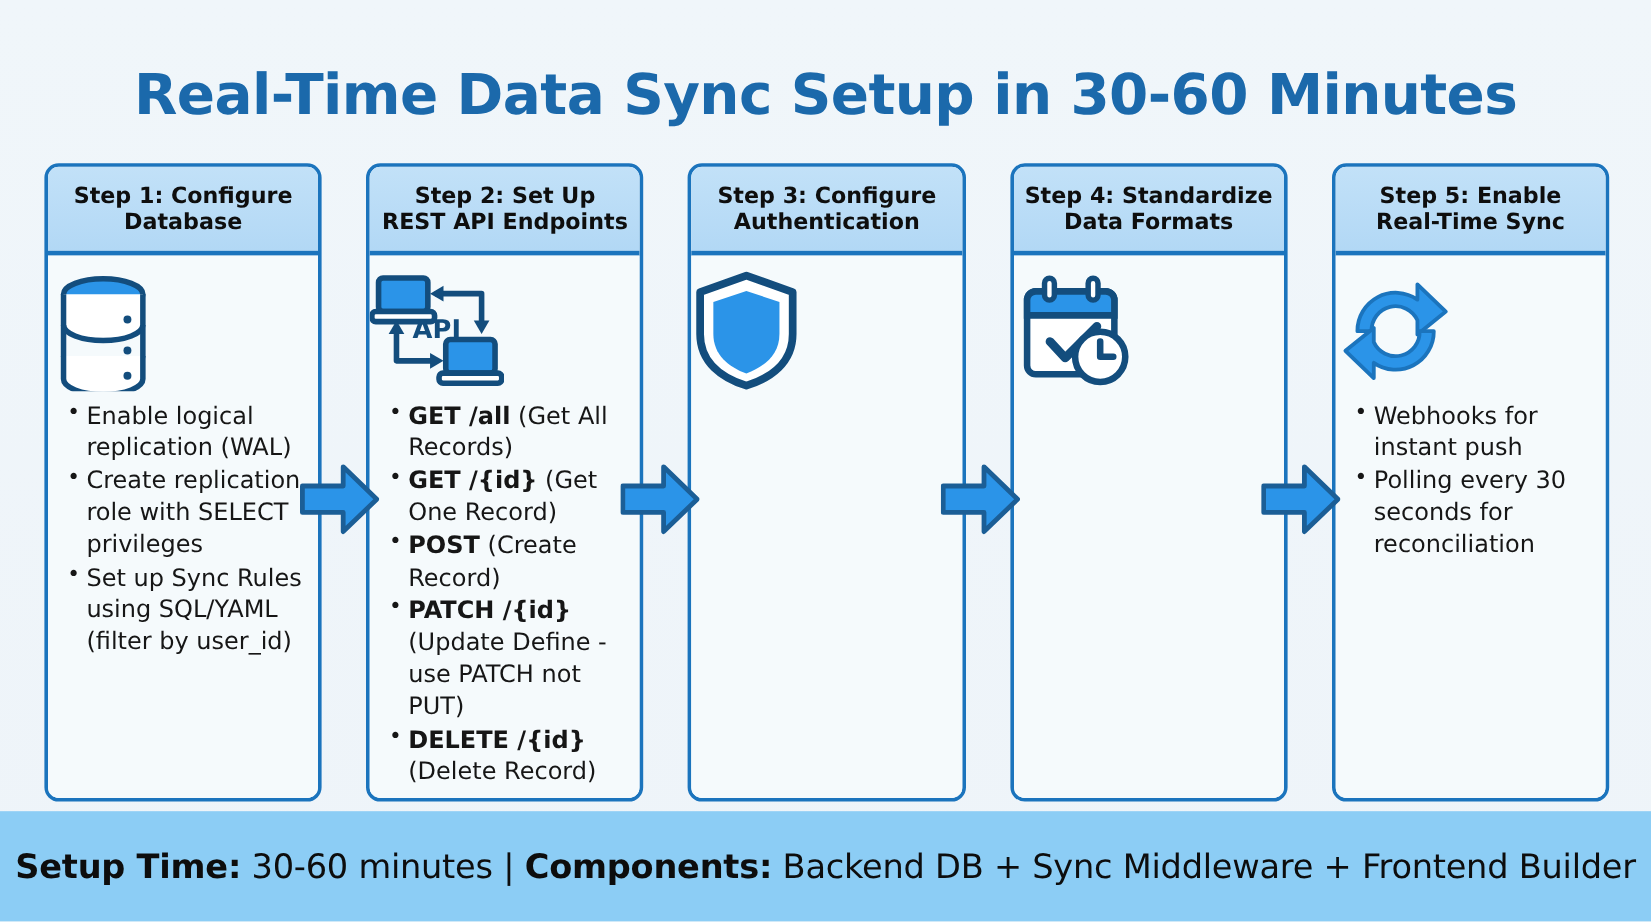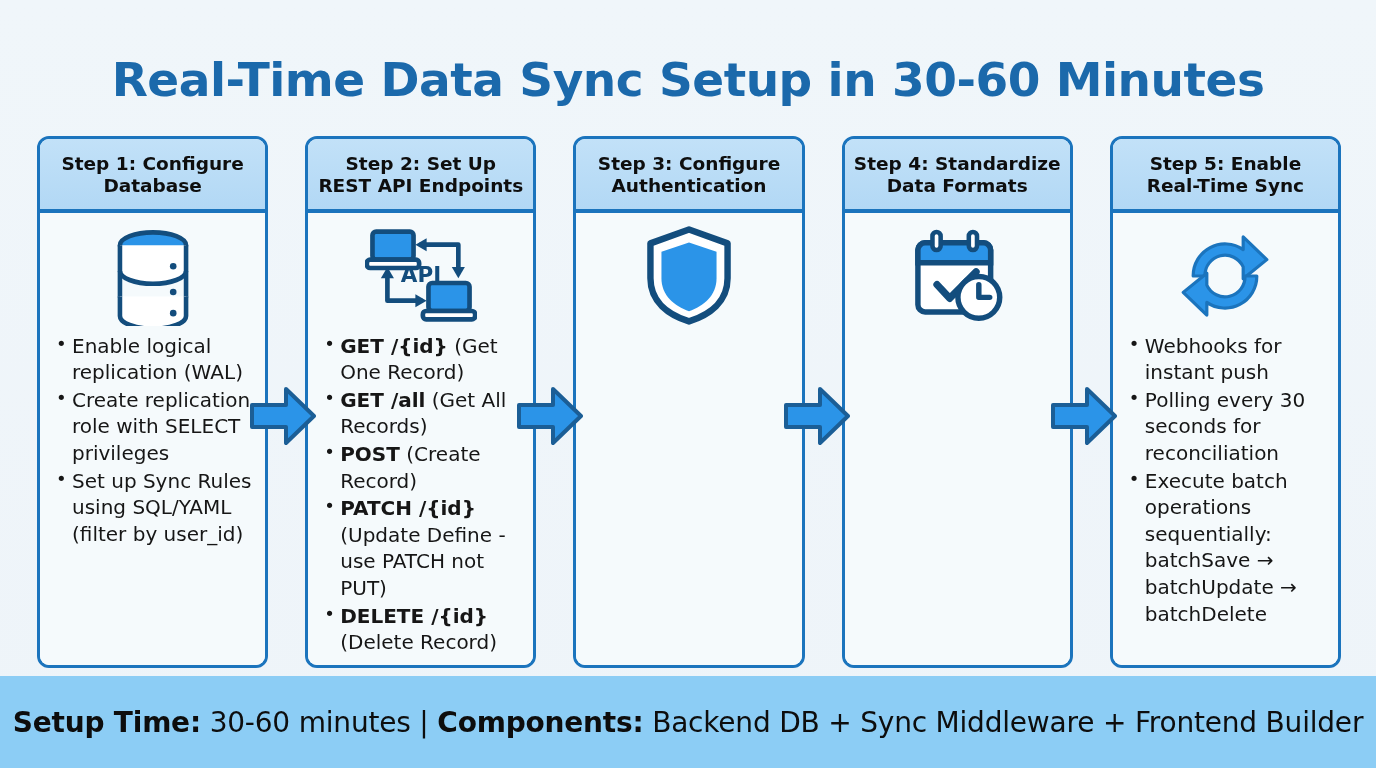--- a/index.html
+++ b/index.html
@@ -83,21 +83,21 @@
     background: #f5fafc;
     padding: 0;
     display: flex;
     flex-direction: column;
   }
 
   .icon-wrap {
     height: 120px;
     display: flex;
     align-items: center;
-    justify-content: center;
+    justify-content: flex-start;
     padding-top: 6px;
     box-sizing: border-box;
   }
 
   .bullets {
     margin: 0;
     padding: 0 12px 8px 30px;
     list-style: none;
     font-size: 20px;
     line-height: 1.33;
@@ -197,22 +197,22 @@
             <path d="M100 58 l-7 -12 h14 z" fill="#134d7d"></path>
             <path d="M60 22 l12 -7 v14 z" fill="#134d7d" transform="translate(-6,0)"></path>
 
             <path d="M60 82 H24 V58" fill="none" stroke="#134d7d" stroke-width="5" stroke-linecap="round" stroke-linejoin="round"></path>
             <path d="M24 46 l-7 12 h14 z" fill="#134d7d"></path>
             <path d="M66 82 l-12 -7 v14 z" fill="#134d7d" transform="translate(0,0)"></path>
             <text x="60" y="62" font-family="DejaVu Sans, sans-serif" font-size="23" font-weight="bold" fill="#134d7d" text-anchor="middle">API</text>
           </svg>
         </div>
         <ul class="bullets">
+          <li><b>GET /all</b> <span>(Get All Records)</span></li>
           <li><b>GET /{id}</b> <span>(Get One Record)</span></li>
-          <li><b>GET /all</b> <span>(Get All Records)</span></li>
           <li><b>POST</b> <span>(Create Record)</span></li>
           <li><b>PATCH /{id}</b> <span>(Update Define - use PATCH not PUT)</span></li>
           <li><b>DELETE /{id}</b> <span>(Delete Record)</span></li>
         </ul>
       </div>
     </div>
 
     <div class="card">
       <div class="card-header">Step 3: Configure Authentication</div>
       <div class="card-body">
@@ -249,21 +249,20 @@
           <svg viewBox="0 0 110 110" width="100" height="100">
             <g fill="#2b94e8" stroke="#1b74bd" stroke-width="3.5" stroke-linejoin="round">
               <path d="M20 55 A35 35 0 0 1 75 26 L75 12 L101 37 L75 58 L75 45 A22 22 0 0 0 33 55 Z"></path>
               <path d="M90 55 A35 35 0 0 1 35 84 L35 98 L9 73 L35 52 L35 65 A22 22 0 0 0 77 55 Z"></path>
             </g>
           </svg>
         </div>
         <ul class="bullets">
           <li><span>Webhooks for instant push</span></li>
           <li><span>Polling every 30 seconds for reconciliation</span></li>
-          <li><span>Execute batch operations sequentially: batchSave → batchUpdate → batchDelete</span></li>
         </ul>
       </div>
     </div>
 
   </div>
 
   <div class="arrow" style="left:250px;">
     <svg viewBox="0 0 66 62">
       <path d="M2 20 H36 V4 L64 31 L36 58 V42 H2 Z" fill="#2b94e8" stroke="#1b5e96" stroke-width="4" stroke-linejoin="round"></path>
     </svg>

